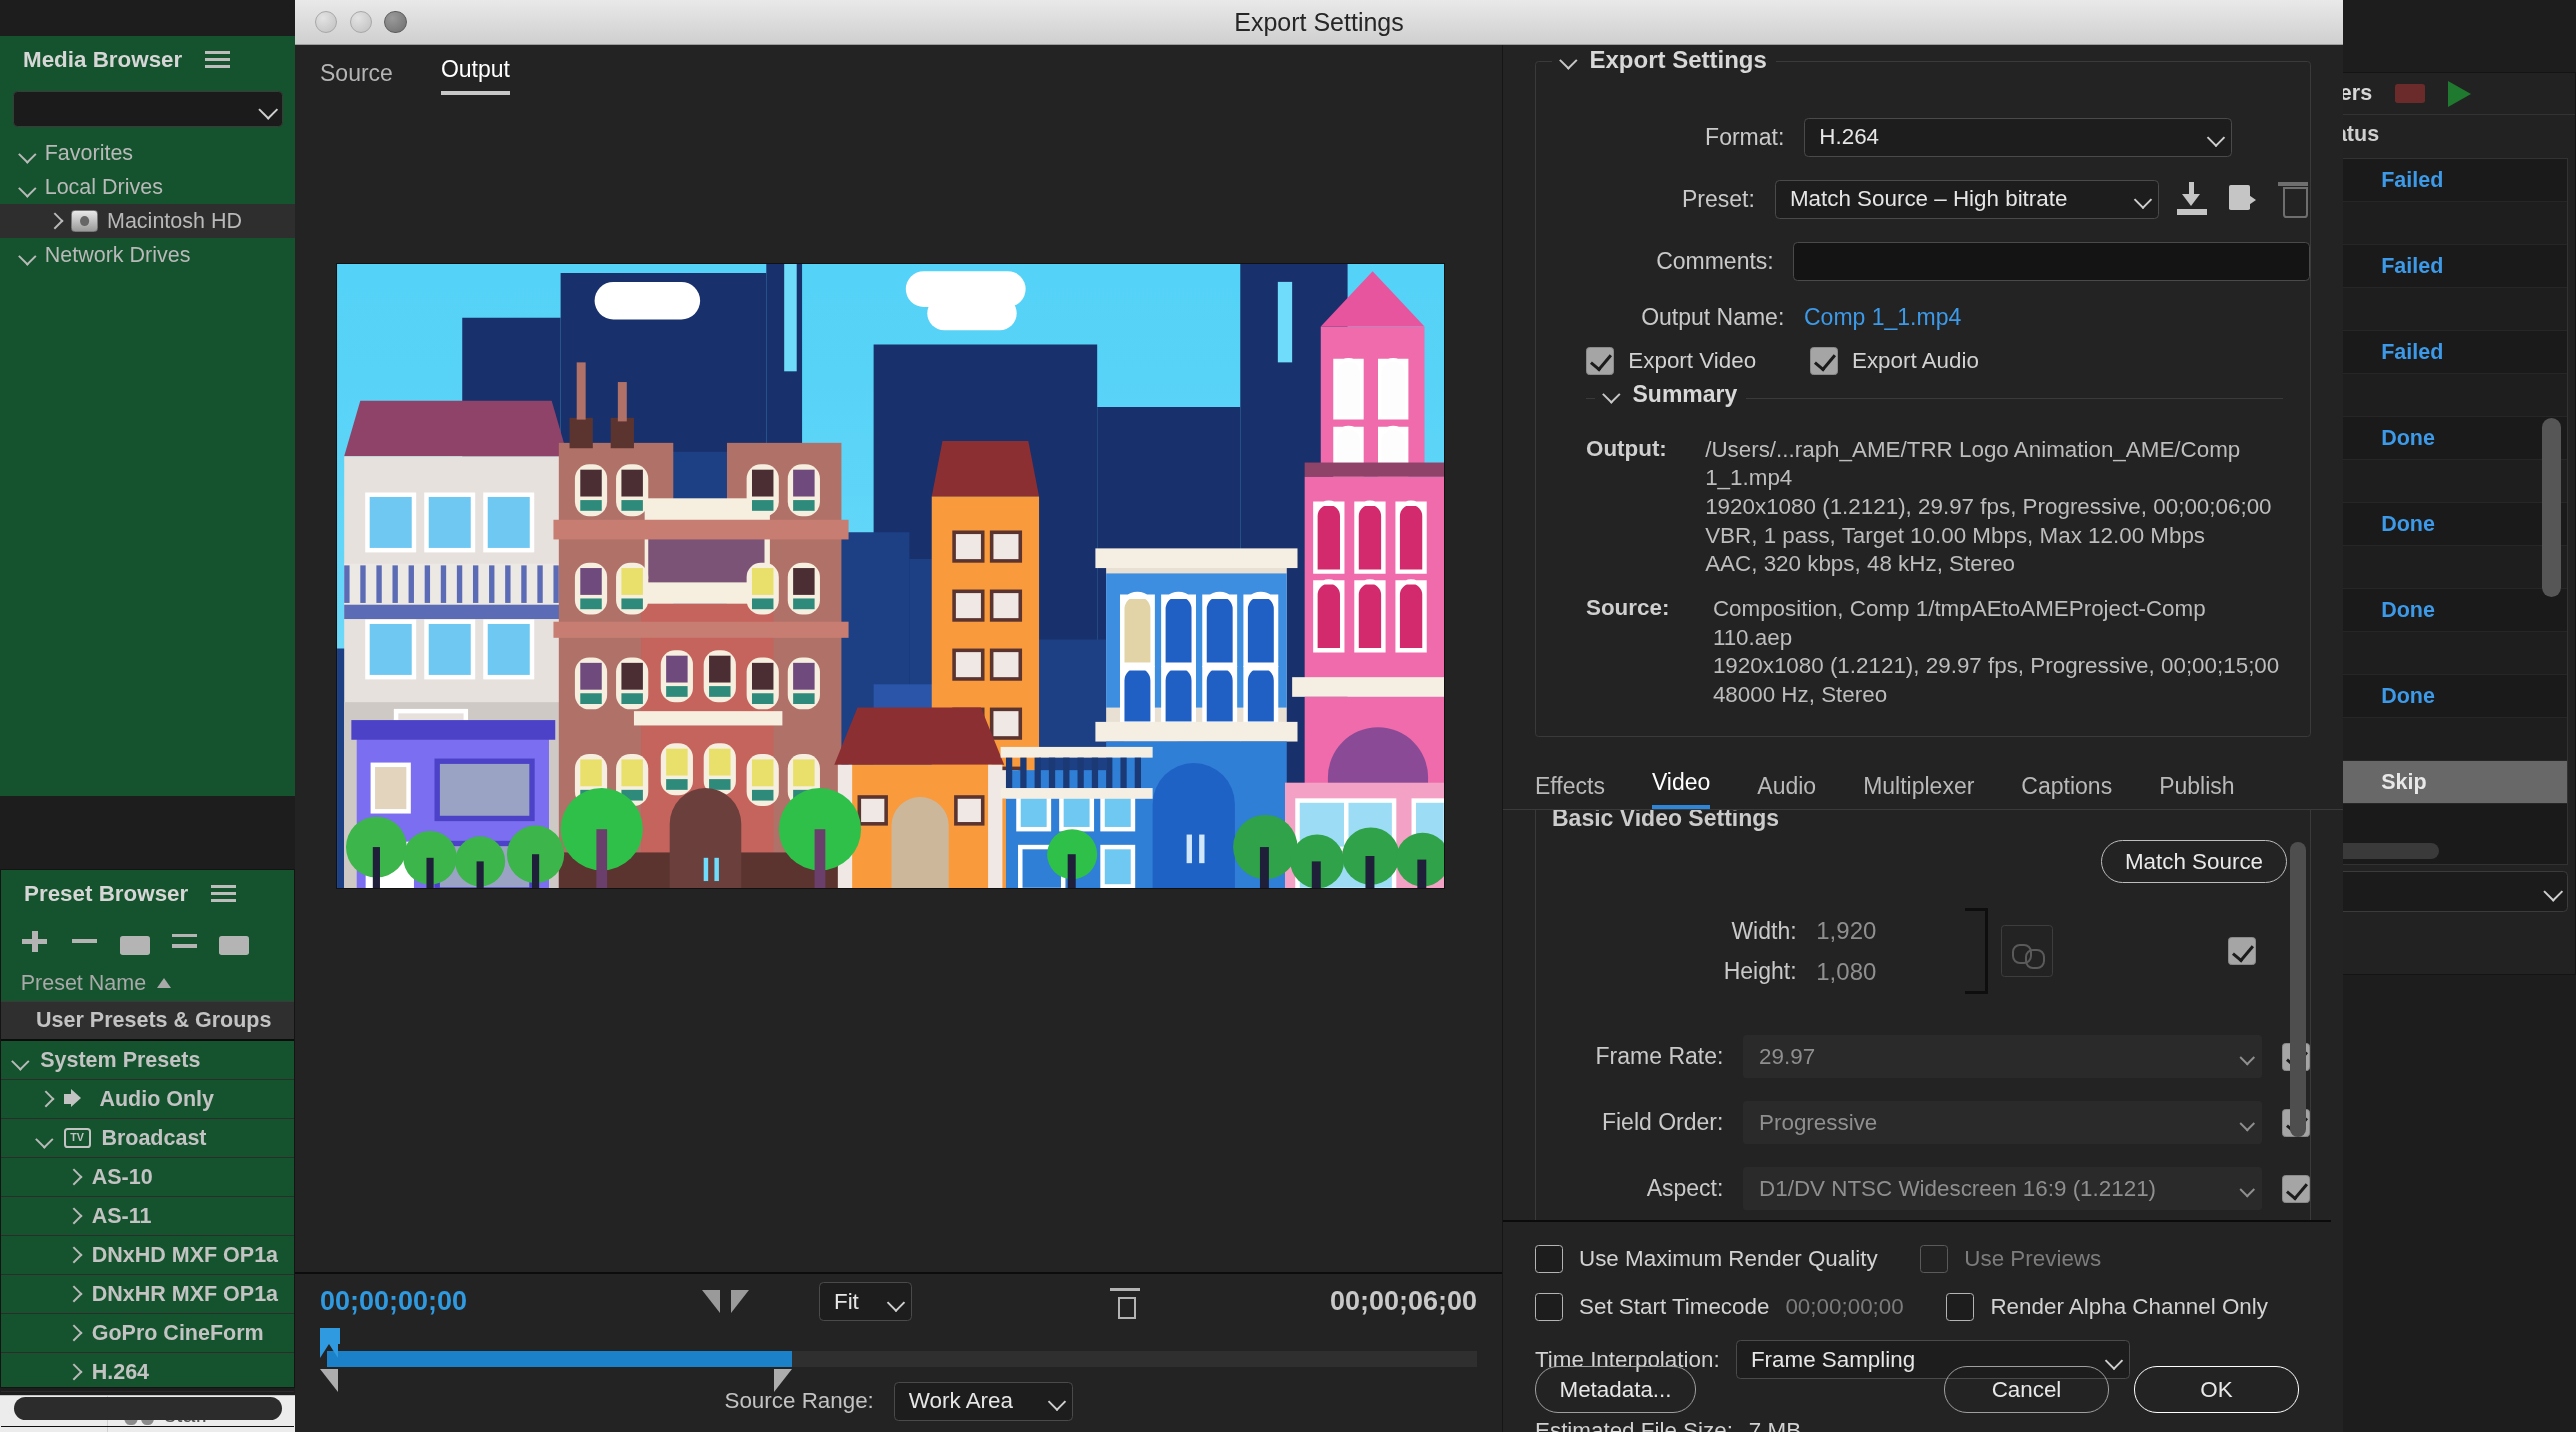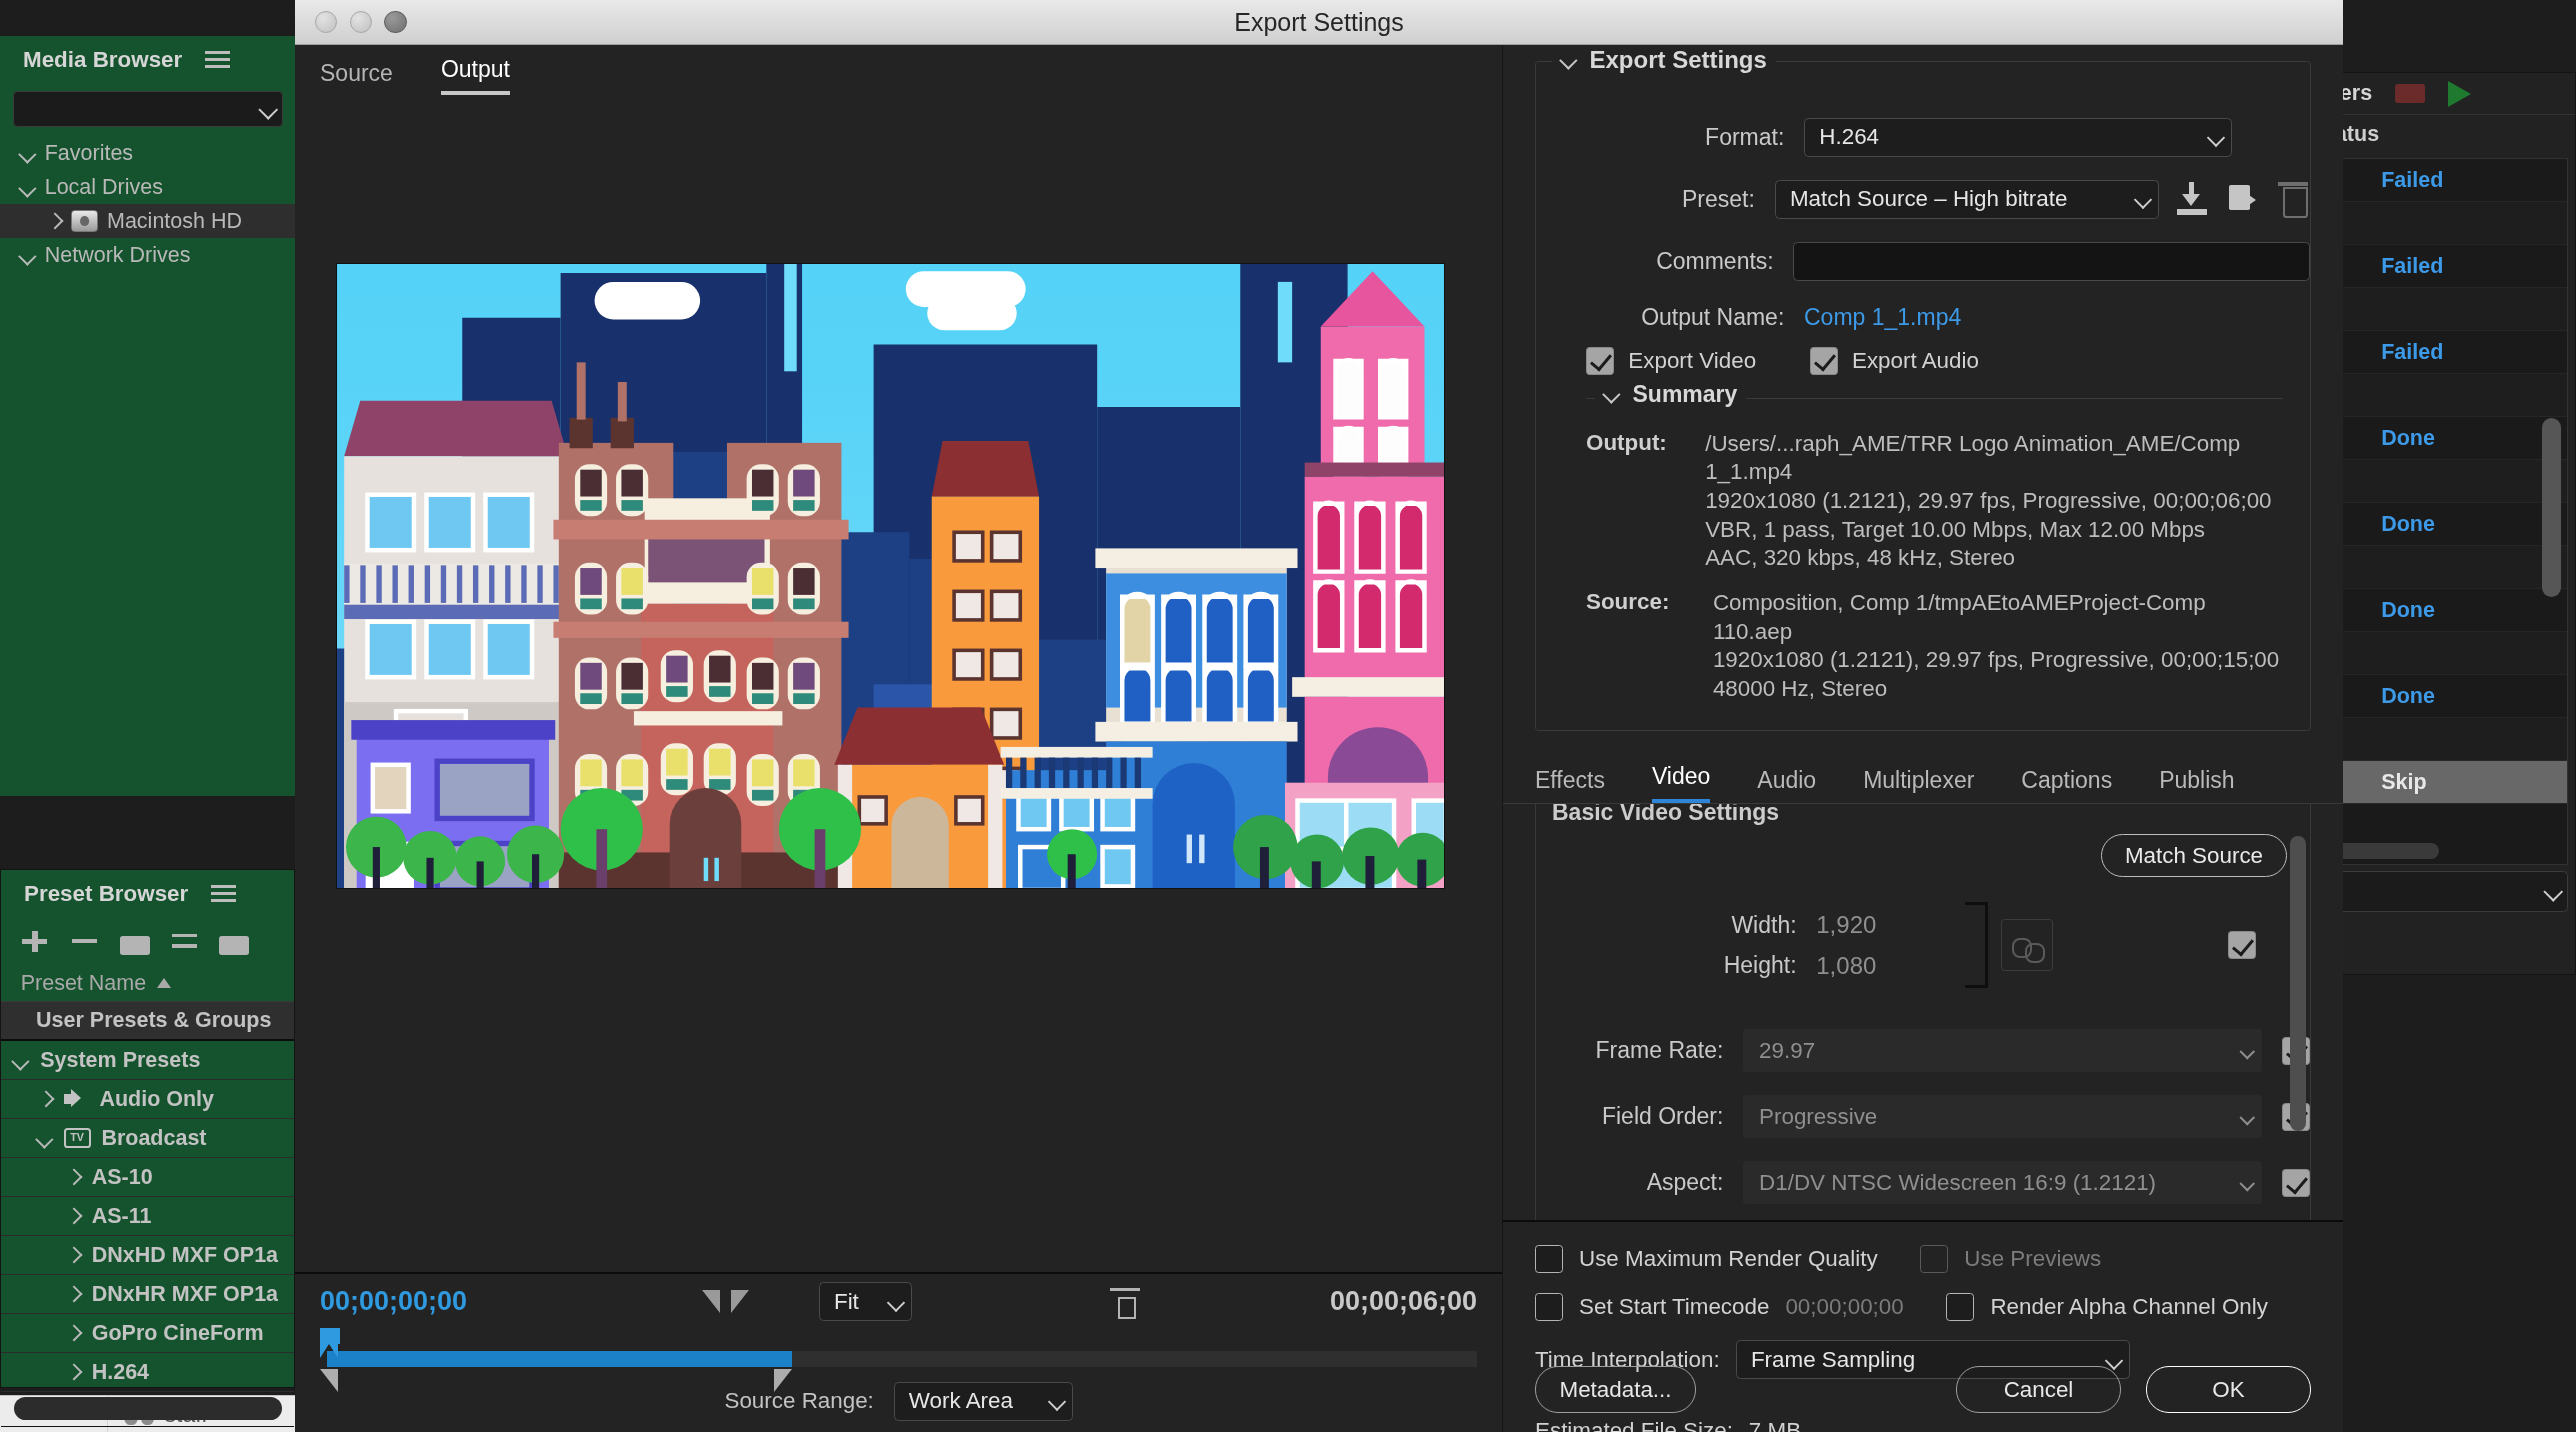--- a/index.html
+++ b/index.html
@@ -253,21 +253,21 @@
   .chain-ico{ width:52px;height:52px;border:0.9px solid #3d3d3d;border-radius:3.6px; position:relative;}
   .chain-ico::before{content:"";position:absolute;left:10.7px;top:18px;width:16px;height:16px;
       border:2.7px solid #5a5a5a;border-radius:8px;}
   .chain-ico::after{content:"";position:absolute;left:23px;top:23px;width:16px;height:16px;
       border:2.7px solid #5a5a5a;border-radius:8px;}
   .radio{ width:25px;height:25px;border-radius:50%;border:1.8px solid #8d8d8d; flex:none;}
   .radio.on{ background:#6a6a6a; }
   .v-scrollbar{ position:absolute; right:3.6px; top:32px; width:16px; height:295px;
                 background:#4e4e4e; border-radius:8px; }
 
-  .bottom-pane { position:absolute; left:0; right:0; bottom:0; height:213px;
+  .bottom-pane { position:absolute; left:0; right:12px; bottom:0; height:213px;
                  background:#232323; border-top:2.7px solid #0b0b0b; padding:23px 32px 0 32px; }
   .bp-row { display:flex; align-items:center; gap:16px; margin-bottom:19.7px; }
   .bp-txt { color:#d2d2d2; font-size:22.4px; }
   .bp-txt.dim { color:#7c7c7c; }
   .btn { height:47px; border:1.8px solid #9f9f9f; border-radius:23px; color:#e8e8e8;
          font-size:22.4px; display:flex; align-items:center; justify-content:center; }
   .btn.primary { border-color:#ffffff; }
   .btn-row { position:absolute; left:32px; right:32px; bottom:19.7px; display:flex;
              align-items:center; justify-content:space-between; }
 </style>
@@ -875,21 +875,21 @@
             </div>
 
             <div class="frm-row" style="padding-left:50px;margin-bottom:23px;gap:14.3px">
               <span class="chk on"></span>
               <span class="bp-txt">Export Video</span>
               <span style="width:25px"></span>
               <span class="chk on"></span>
               <span class="bp-txt">Export Audio</span>
             </div>
 
-            <div style="position:relative;margin:0 27px 0 50px;border-top:0.9px solid #3a3a3a;padding-top:8px">
+            <div style="position:relative;margin:0 27px 0 50px;border-top:0.9px solid #3a3a3a;padding-top:14px">
               <div style="position:absolute;left:9px;top:-18px;background:#232323;padding:0 9px;display:flex;align-items:center;gap:12.5px">
                 <span class="disclose"></span>
                 <span style="color:#d8d8d8;font-size:23px;font-weight:bold">Summary</span>
               </div>
               <div style="display:flex;gap:12.5px;margin-top:23px">
                 <div class="summary-lbl" style="width:116px">Output:</div>
                 <div class="summary-val">
                   <div>/Users/...raph_AME/TRR Logo Animation_AME/Comp 1_1.mp4</div>
                   <div>1920x1080 (1.2121), 29.97 fps, Progressive, 00;00;06;00</div>
                   <div>VBR, 1 pass, Target 10.00 Mbps, Max 12.00 Mbps</div>

